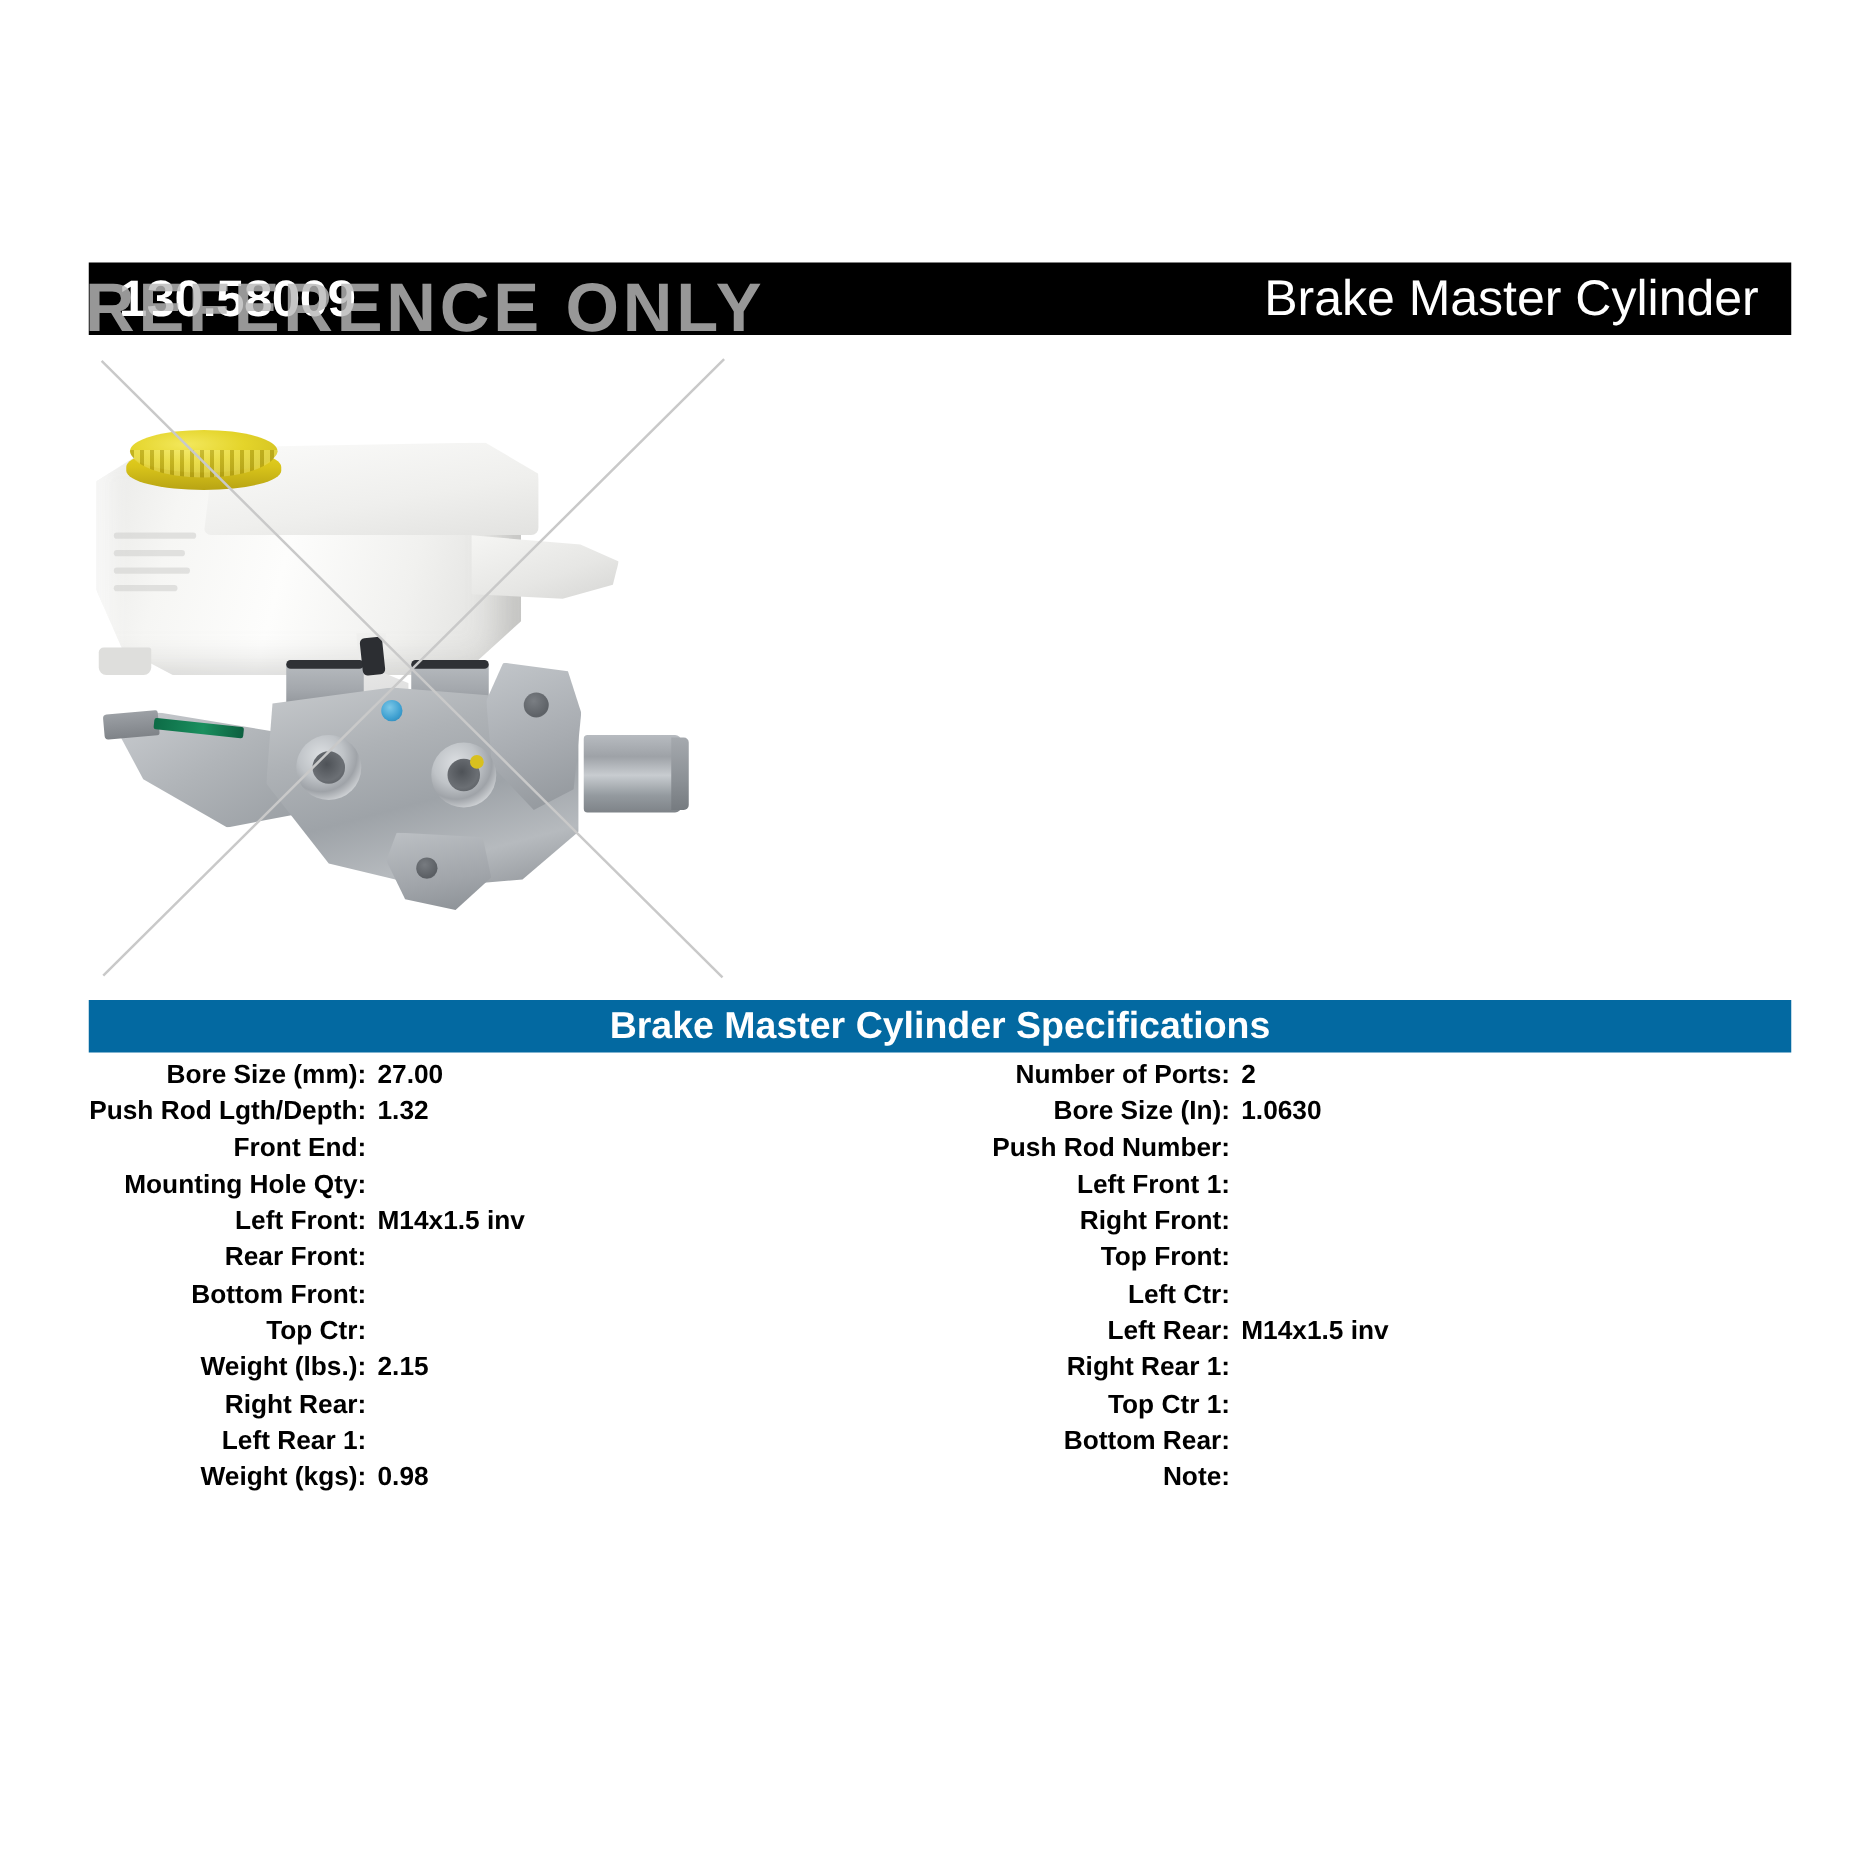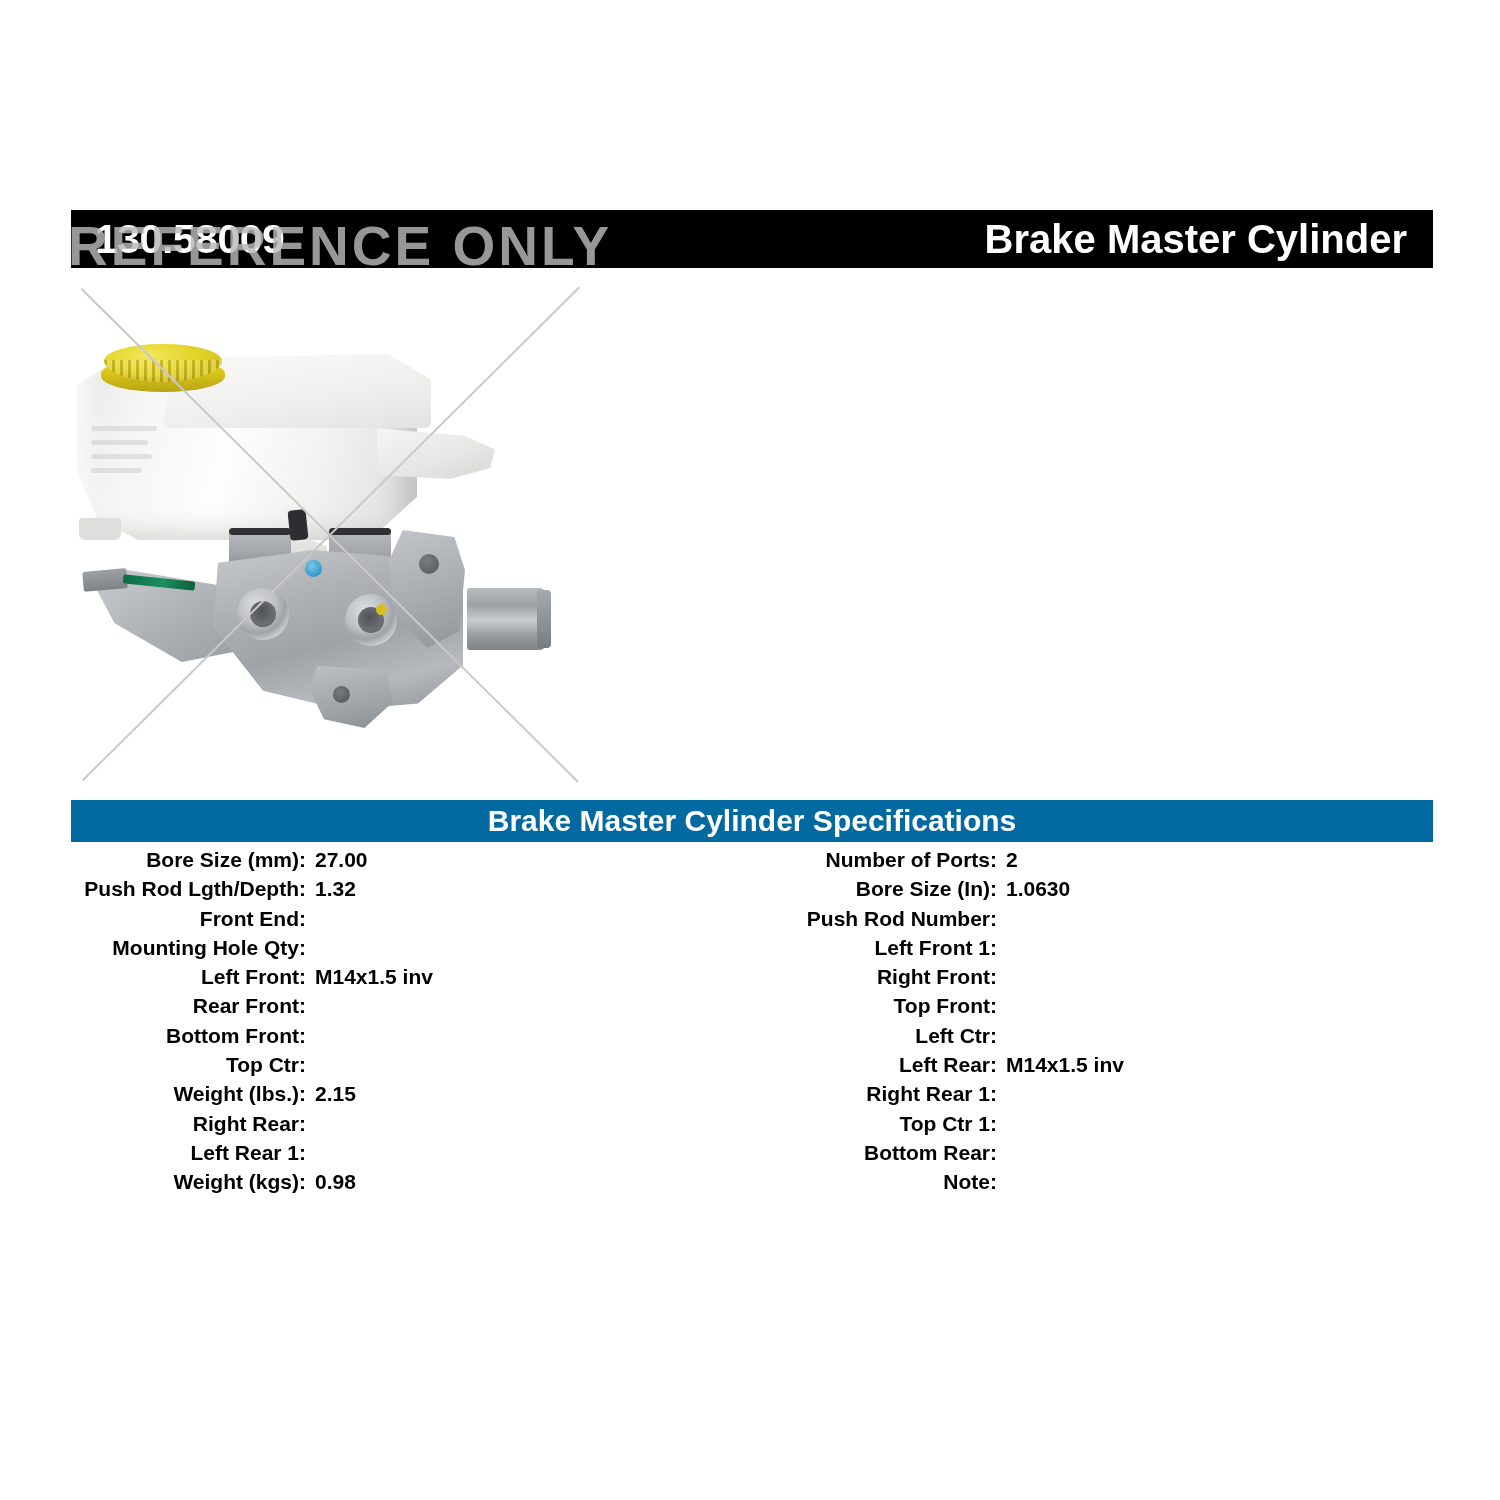--- a/index.html
+++ b/index.html
@@ -37,21 +37,21 @@
     white-space: nowrap;
   }
   .header-title {
     position: absolute;
     left: 0;
     right: 26px;
     top: 50%;
     transform: translateY(-50%);
     text-align: right;
     font-size: 40px;
-    font-weight: bold;
+    font-weight: normal;
     line-height: 1;
     white-space: nowrap;
   }
 
   
   .photo-region {
     position: absolute;
     left: 71px;
     top: 278px;
     width: 540px;
@@ -406,21 +406,21 @@
   }
 
   
   .spec-cols {
     position: absolute;
     left: 71px;
     top: 848px;
     width: 1362px;
     display: flex;
   }
-  .spec-col { width: 50%; margin-left: 13px; }
+  .spec-col { width: 50%; }
   .spec-row {
     display: flex;
     height: 29.3px;
     align-items: baseline;
     font-size: 21px;
     font-weight: bold;
     color: #000000;
   }
   .spec-label {
     width: 222px;

